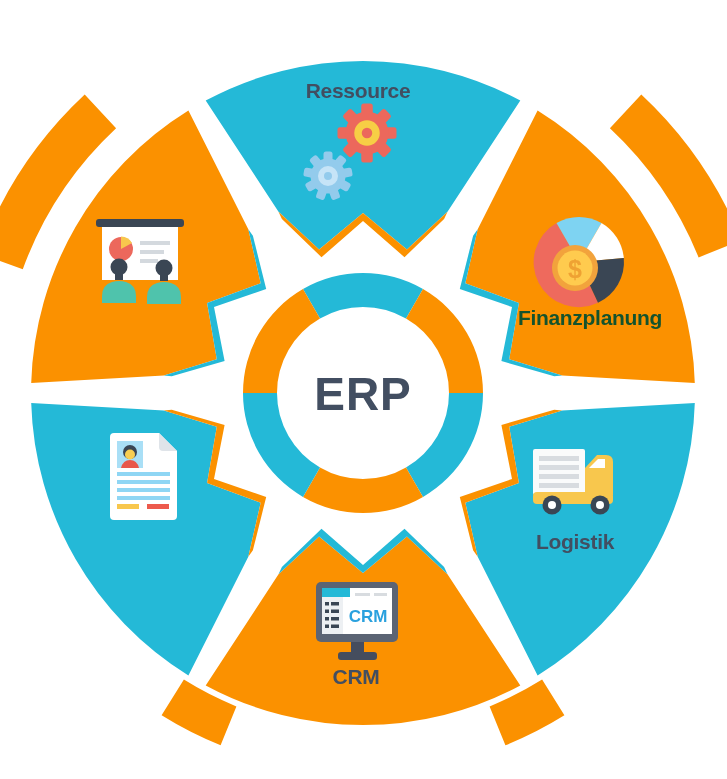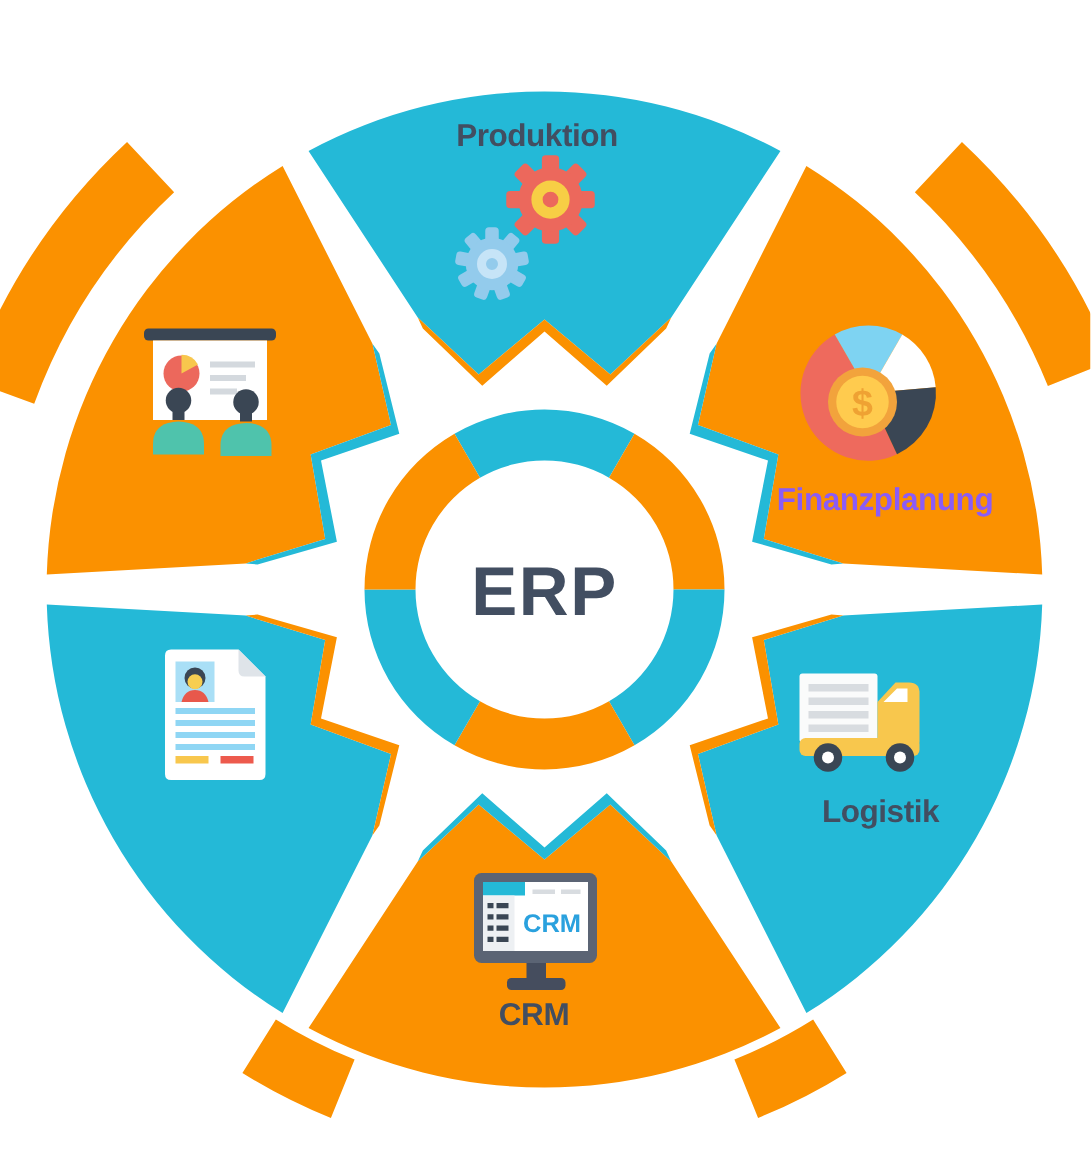--- a/index.html
+++ b/index.html
@@ -169,17 +169,17 @@
       <rect x="140" y="259" width="18" height="4" fill="#D4D9DE"></rect>
       <circle cx="119" cy="267" r="8.5" fill="#3A4654"></circle>
       <rect x="115" y="272" width="8" height="8" fill="#3A4654"></rect>
       <path d="M102,303 v-7 q0,-11 10,-14 q7,-2 14,0 q10,3 10,14 v7 Z" fill="#4FC3AC"></path>
       <circle cx="164" cy="268" r="8.5" fill="#3A4654"></circle>
       <rect x="160" y="273" width="8" height="8" fill="#3A4654"></rect>
       <path d="M147,304 v-7 q0,-11 10,-14 q7,-2 14,0 q10,3 10,14 v7 Z" fill="#4FC3AC"></path>
     </g>
   </svg>
 
-  <div class="seg-label" style="left: 358px; top: 91px; color: rgb(66, 78, 97);">Produktion</div>
-  <div class="seg-label" style="left: 590px; top: 334px; color: #8b5cf6;">Finanzplanung</div>
-  <div class="seg-label" style="left: 575px; top: 542px; color: rgb(66, 78, 97); margin-left: 12px;">Logistik</div>
+  <div class="seg-label" style="left: 358px; top: 91px; color: rgb(66, 78, 97);">Ressource</div>
+  <div class="seg-label" style="left: 590px; top: 318px; color: #14532d;">Finanzplanung</div>
+  <div class="seg-label" style="left: 575px; top: 542px; color: rgb(66, 78, 97);">Logistik</div>
   <div class="seg-label" style="left: 356px; top: 677px; color: rgb(66, 78, 97);">CRM</div>
 </div>
 
 </body></html>

